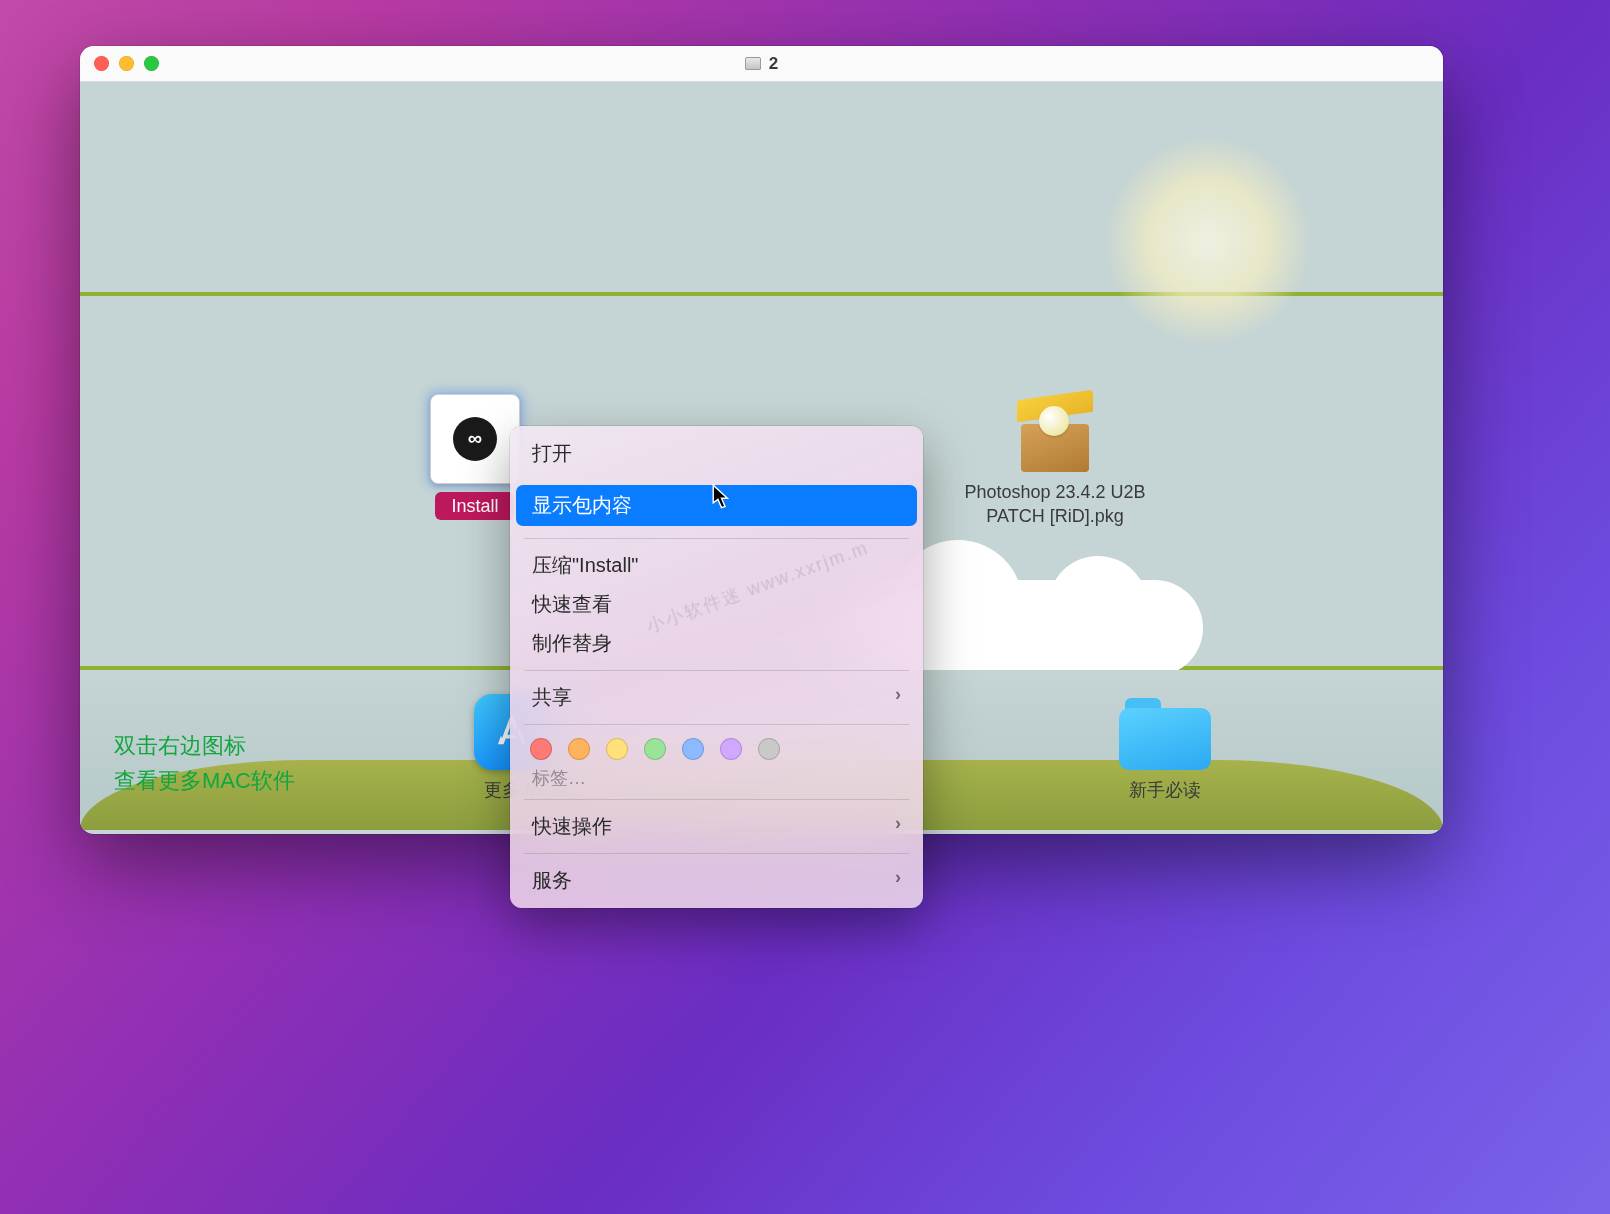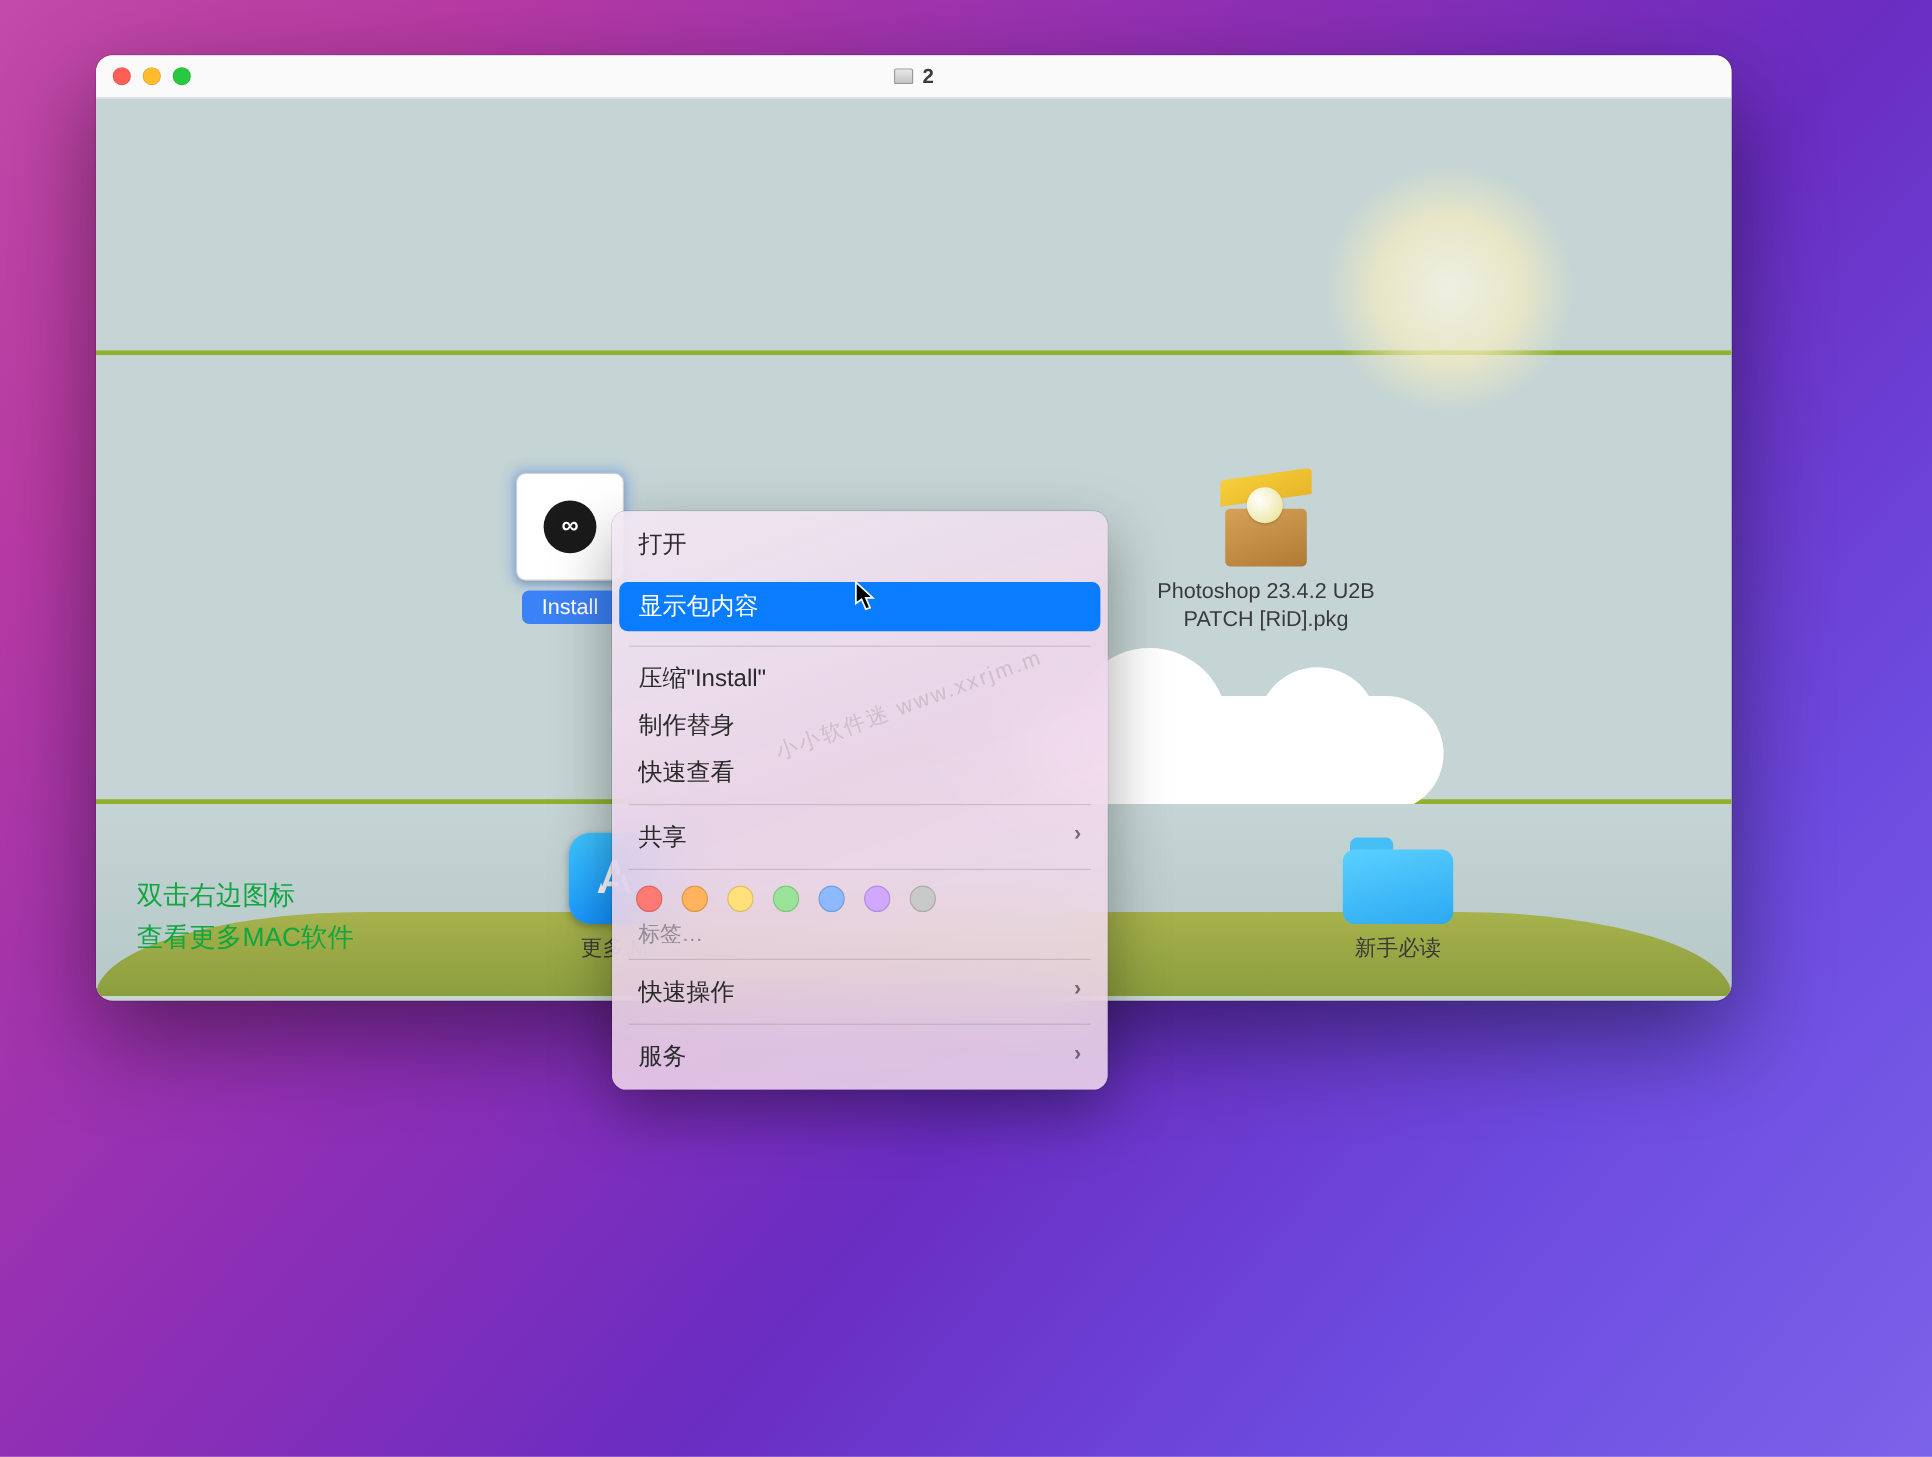--- a/index.html
+++ b/index.html
@@ -32,21 +32,21 @@
     .content-mid { height: 374px; background: #c5d4d4; position: relative; border-bottom: 4px solid #8fb12e; }
     .content-bot { height: 160px; background: linear-gradient(180deg, #c5d4d4 0%, #b6c8c8 100%); position: relative; padding-left: 31px; }
 
     .sun { position: absolute; right: 130px; top: -160px; width: 210px; height: 210px; border-radius: 50%; background: radial-gradient(circle, #fffbe9 0%, #f6efc2 40%, transparent 70%); opacity: .7; }
     .cloud { position: absolute; right: 240px; bottom: -10px; width: 360px; height: 96px; background: #fff; border-radius: 60px; filter: blur(.5px); }
     .cloud::before { content: ""; position: absolute; top: -40px; left: 50px; width: 130px; height: 130px; background: #fff; border-radius: 50%; }
     .cloud::after  { content: ""; position: absolute; top: -24px; right: 55px; width: 100px; height: 100px; background: #fff; border-radius: 50%; }
     .ground { position: absolute; bottom: 0; left: 0; right: 0; height: 70px; background: linear-gradient(180deg, #a7b24c 0%, #8b9e3e 100%); border-top-left-radius: 260px 80px; border-top-right-radius: 260px 80px; }
 
     .file-item { position: absolute; width: 260px; text-align: center; }
-    .file-item.selected .label-wrap { background: #3b82f6; color: #fff; border-radius: 6px; padding: 2px 16px; display: inline-block; }
+    .file-item.selected .label-wrap { background: #be185d; color: #fff; border-radius: 6px; padding: 2px 16px; display: inline-block; }
     .file-item .icon { margin: 0 auto 8px; }
     .label { font-size: 18px; color: #3a3a3a; line-height: 1.35; }
     .selected .label { color: #fff; }
 
     .install-icon {
       width: 90px; height: 90px; margin: 0 auto 8px; background: #fff; border: 1px solid #d0d0d0;
       border-radius: 8px; box-shadow: 0 2px 5px rgba(0,0,0,.15), 0 0 10px 4px rgba(50,120,255,.3);
       display: flex; align-items: center; justify-content: center;
     }
     .cc-mark { width: 44px; height: 44px; border-radius: 50%; background: #1a1a1a; display: flex; align-items: center; justify-content: center; }
@@ -155,24 +155,24 @@
       <span>打开</span>
     </div>
   <div class="cm-item highlight">
       <span>显示包内容</span>
     </div>
   <div class="cm-sep"></div>
   <div class="cm-item">
       <span>压缩"Install"</span>
     </div>
   <div class="cm-item">
+      <span>快速查看</span>
+    </div>
+  <div class="cm-item">
       <span>制作替身</span>
-    </div>
-  <div class="cm-item">
-      <span>快速查看</span>
     </div>
   <div class="cm-sep"></div>
   <div class="cm-item">
       <span>共享</span>
       <span class="chev">›</span>
     </div>
   <div class="cm-sep"></div>
   <div class="tag-row">
     <div class="tag-dot t-red"></div>
     <div class="tag-dot t-orange"></div>

